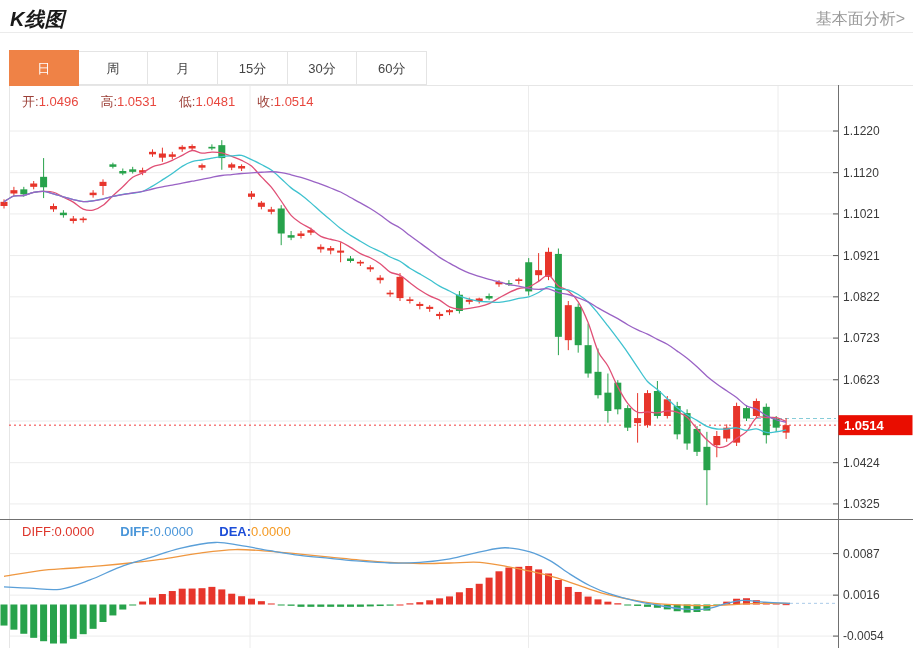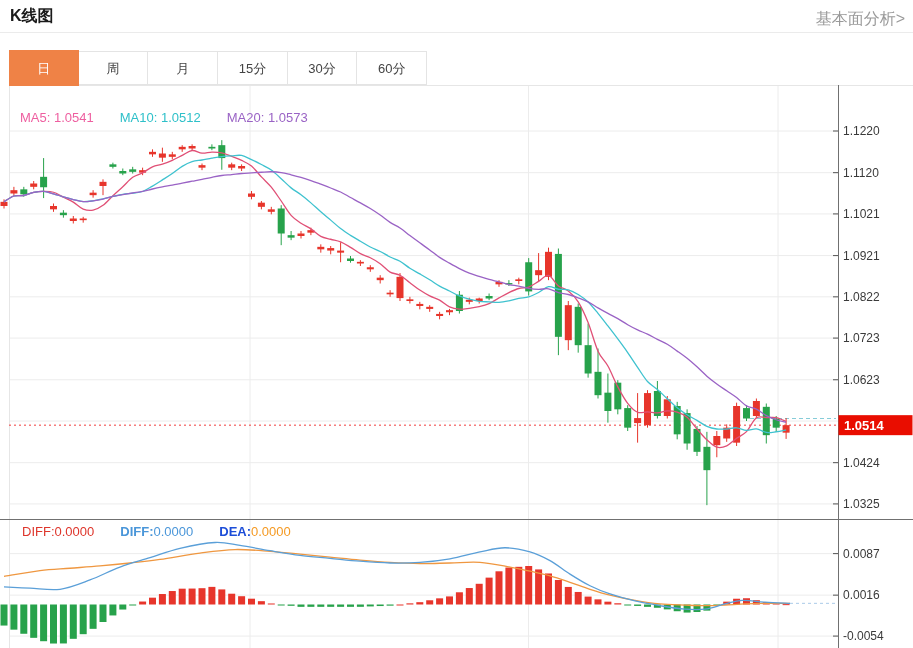--- a/index.html
+++ b/index.html
@@ -1,18 +1,18 @@
 <!DOCTYPE html>
 <html><head>
 <meta charset="utf-8">
 <style>
   html,body{margin:0;padding:0;background:#fff;}
   .page{position:relative;width:913px;height:648px;background:#fff;overflow:hidden;
         font-family:"Liberation Sans",sans-serif;}
-  .hdr-title{position:absolute;left:10px;top:6px;font-size:16px;font-weight:bold;color:#1a1a1a;}
+  .hdr-title{position:absolute;left:10px;top:6px;font-size:20px;font-weight:bold;color:#1a1a1a;font-style:italic;}
   .hdr-link{position:absolute;right:8px;top:9px;font-size:16px;color:#999;cursor:pointer;text-decoration:none;}
   .hdr-border{position:absolute;left:0;top:32px;width:913px;border-top:1px solid #ebebeb;}
   .tabs{position:absolute;left:9px;top:51px;display:flex;z-index:3;}
   .tab{width:69.7px;height:34px;line-height:34px;text-align:center;font-size:13px;color:#444;
        background:#fff;border:1px solid #e4e4e4;border-left:none;box-sizing:border-box;cursor:pointer;}
   .tab:first-child{border-left:1px solid #e4e4e4;}
   .tab.active{height:36px;line-height:36px;margin-top:-1px;color:#fff;font-weight:normal;}
   .info-row{position:absolute;display:flex;white-space:nowrap;font-size:13px;z-index:2;}
   #ohlc-row{left:22px;top:93px;gap:22px;}
   #ma-row{left:20px;top:110px;gap:26px;}
@@ -29,24 +29,25 @@
 
   <div class="tabs" id="tabs">
       <div class="tab active" style="background: rgb(239, 130, 70); border-color: rgb(239, 130, 70);">日</div>
       <div class="tab">周</div>
       <div class="tab">月</div>
       <div class="tab">15分</div>
       <div class="tab">30分</div>
       <div class="tab">60分</div>
     </div>
 
-  <div class="info-row" id="ma-row">
-      <span><span style="color: rgb(238, 95, 160);">MA5: </span><span style="color: rgb(238, 95, 160);">1.0541</span></span>
-      <span><span style="color: rgb(46, 192, 201);">MA10: </span><span style="color: rgb(46, 192, 201);">1.0512</span></span>
-      <span><span style="color: rgb(154, 99, 197);">MA20: </span><span style="color: rgb(154, 99, 197);">1.0573</span></span>
+  <div class="info-row" id="ohlc-row">
+      <span><span style="color: rgb(156, 64, 56);">开:</span><span style="color: rgb(232, 71, 62);">1.0496</span></span>
+      <span><span style="color: rgb(156, 64, 56);">高:</span><span style="color: rgb(232, 71, 62);">1.0531</span></span>
+      <span><span style="color: rgb(156, 64, 56);">低:</span><span style="color: rgb(232, 71, 62);">1.0481</span></span>
+      <span><span style="color: rgb(156, 64, 56);">收:</span><span style="color: rgb(232, 71, 62);">1.0514</span></span>
     </div>
   <div class="info-row" id="macd-row">
       <span><span style="color: rgb(222, 53, 43);">DIFF:</span><span style="color: rgb(222, 53, 43);">0.0000</span></span>
       <span><span style="color: rgb(74, 150, 217); font-weight: bold;">DIFF:</span><span style="color: rgb(74, 150, 217);">0.0000</span></span>
       <span><span style="color: #1d4ed8; font-weight: bold;">DEA:</span><span style="color: rgb(245, 154, 35);">0.0000</span></span>
     </div>
 
   <svg class="chart-svg" id="chart-svg" width="913" height="648">
       <g>
         <line x1="9" y1="131" x2="838" y2="131" stroke="#ececec"></line>

